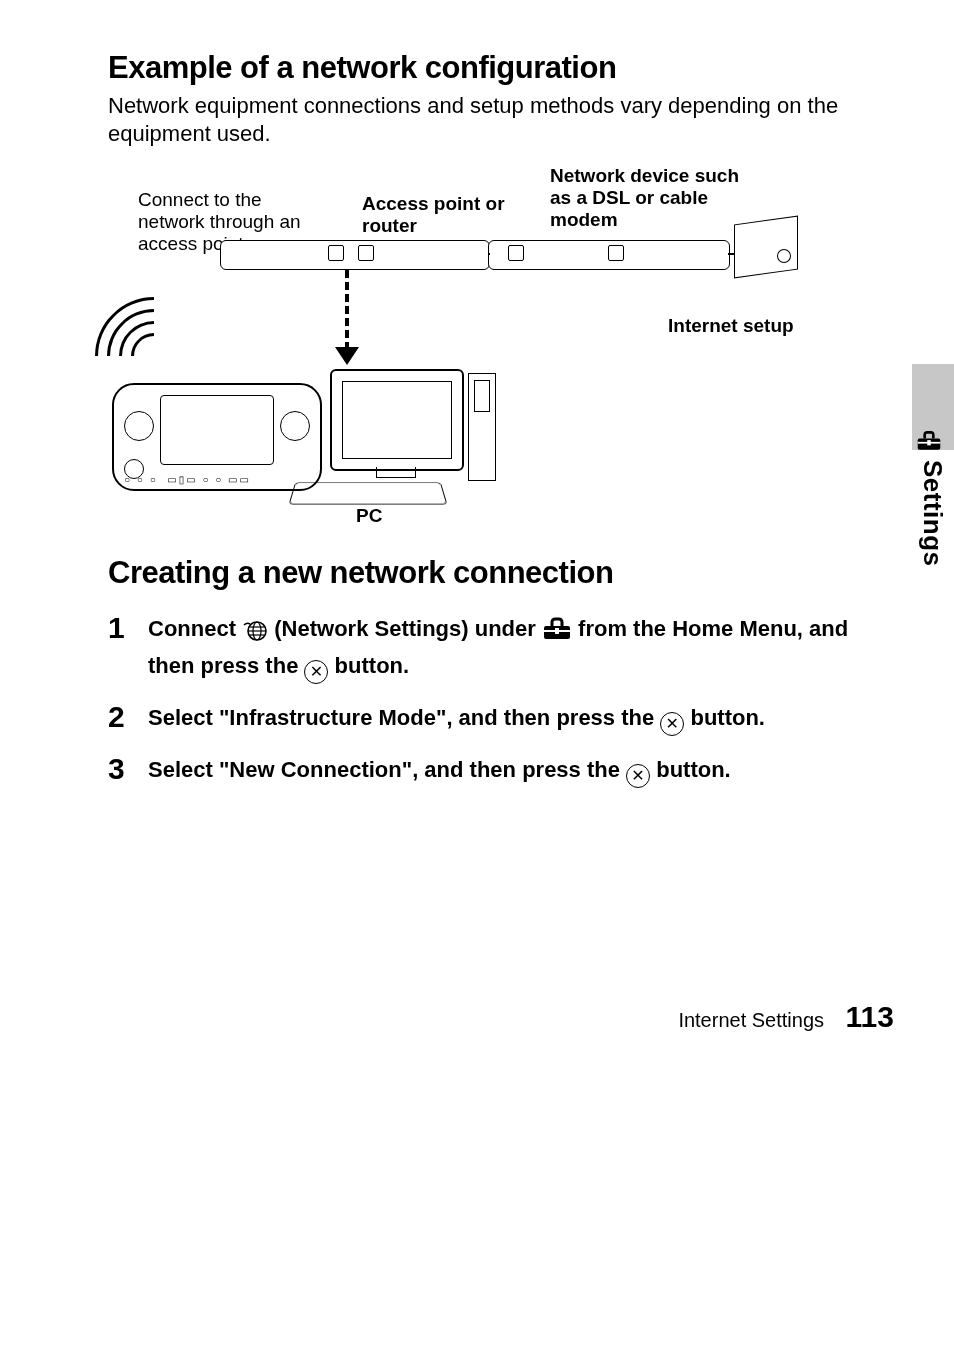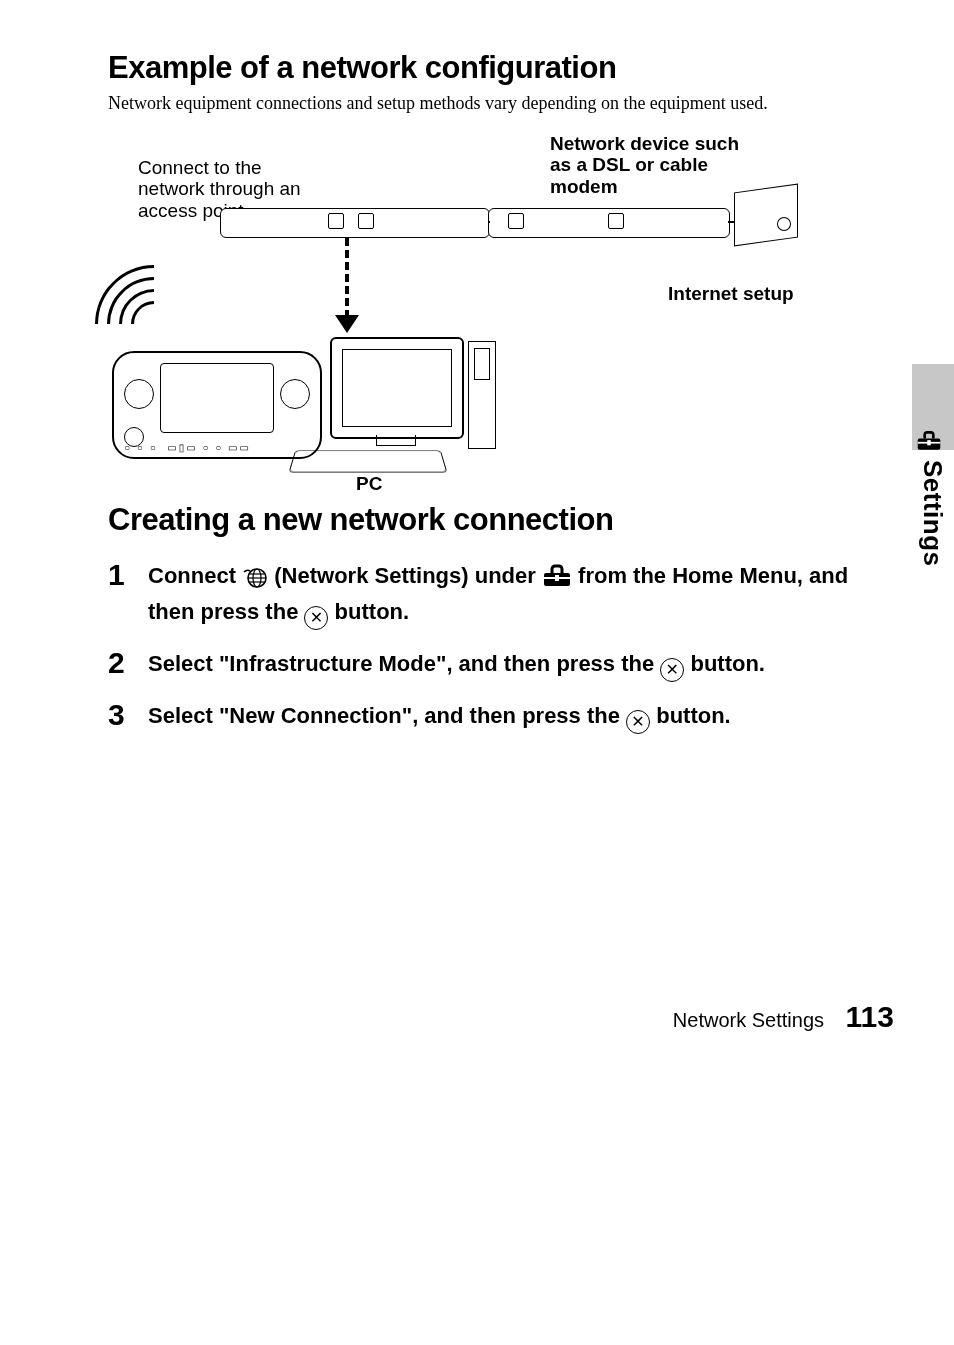--- a/index.html
+++ b/index.html
@@ -18,22 +18,22 @@
     padding: 50px 60px 32px 108px;
   }
   h2.heading {
     font-family: Arial, Helvetica, sans-serif;
     font-weight: 900;
     font-size: 31px;
     margin: 0 0 6px 0;
     letter-spacing: -0.5px;
   }
   p.body {
-    font-family: Liberation Serif, serif;
-    font-size: 18px;
+    font-family: Liberation Sans, sans-serif;
+    font-size: 22px;
     line-height: 1.25;
     margin: 0 0 18px 0;
     max-width: 740px;
   }
   
   .diagram {
     position: relative;
     width: 740px;
     height: 360px;
     margin-left: 10px;
@@ -286,20 +286,21 @@
 </head>
 <body>
 
 <div class="page">
 
   <h2 class="heading">Example of a network configuration</h2>
   <p class="body">Network equipment connections and setup methods vary depending on the equipment used.</p>
 
   <div class="diagram">
     <div class="lbl" style="left:20px; top:24px; width:180px;">Connect to the network through an access point.</div>
+    <div class="lbl bold" style="left:244px; top:28px; width:150px;">Access point or router</div>
     <div class="lbl bold" style="left:432px; top:0px; width:200px;">Network device such as a DSL or cable modem</div>
     <div class="lbl bold" style="left:550px; top:150px;">Internet setup</div>
     <div class="lbl bold" style="left:238px; top:340px;text-align:right;">PC</div>
 
     <div class="router-box"></div>
     <div class="router-mark" style="left:210px;"></div>
     <div class="router-mark" style="left:240px;"></div>
     <div class="modem-box"></div>
     <div class="router-mark" style="left:390px;"></div>
     <div class="router-mark" style="left:490px;"></div>
@@ -324,21 +325,21 @@
       <div class="pad" style="left:10px; bottom:10px; width:18px;height:18px;"></div>
       <div class="barrow">○ ○ ○&nbsp;&nbsp;▭▯▭ ○ ○&nbsp;▭▭</div>
     </div>
 
     <div class="monitor"></div>
     <div class="monitor-stand"></div>
     <div class="keyboard"></div>
     <div class="tower"></div>
   </div>
 
-  <h2 class="heading" style="margin-top:9px;">Creating a new network connection</h2>
+  <h2 class="heading" style="margin-top:30px;">Creating a new network connection</h2>
 
   <div class="steps">
 
     <div class="step">
       <div class="step-num">1</div>
       <div class="step-text">
         <span>Connect </span>
         <span class="icon-inline">
           <svg width="26" height="22" viewBox="0 0 26 22">
             <circle cx="15" cy="12" r="9" fill="none" stroke="#000" stroke-width="1.6"></circle>
@@ -389,17 +390,17 @@
     <svg width="26" height="22" viewBox="0 0 30 24">
       <rect x="2" y="9" width="26" height="13" rx="2" fill="#000"></rect>
       <rect x="2" y="13" width="26" height="2" fill="#fff"></rect>
       <rect x="13" y="11" width="4" height="6" fill="#fff"></rect>
       <path d="M10 9 V5 a3 3 0 0 1 3 -3 h4 a3 3 0 0 1 3 3 V9" fill="none" stroke="#000" stroke-width="3"></path>
     </svg>
   </span>
   <div class="side-label">Settings</div>
 
   <div class="footer">
-    <span>Network Settings</span>
+    <span>Internet Settings</span>
     <span class="pn">113</span>
   </div>
 
 </div>
 
 </body></html>

